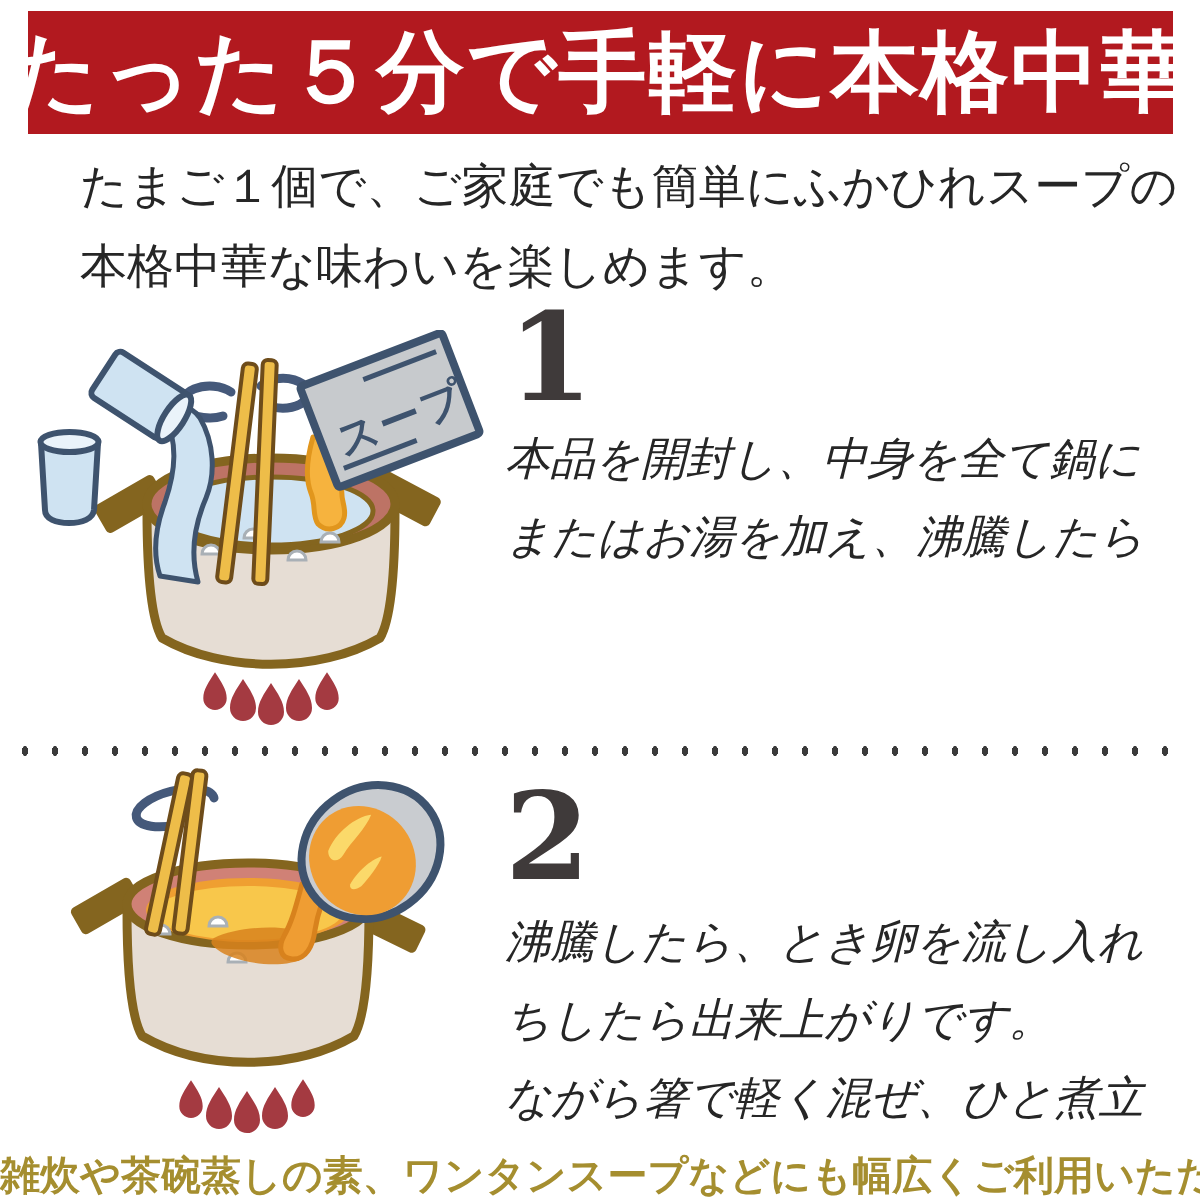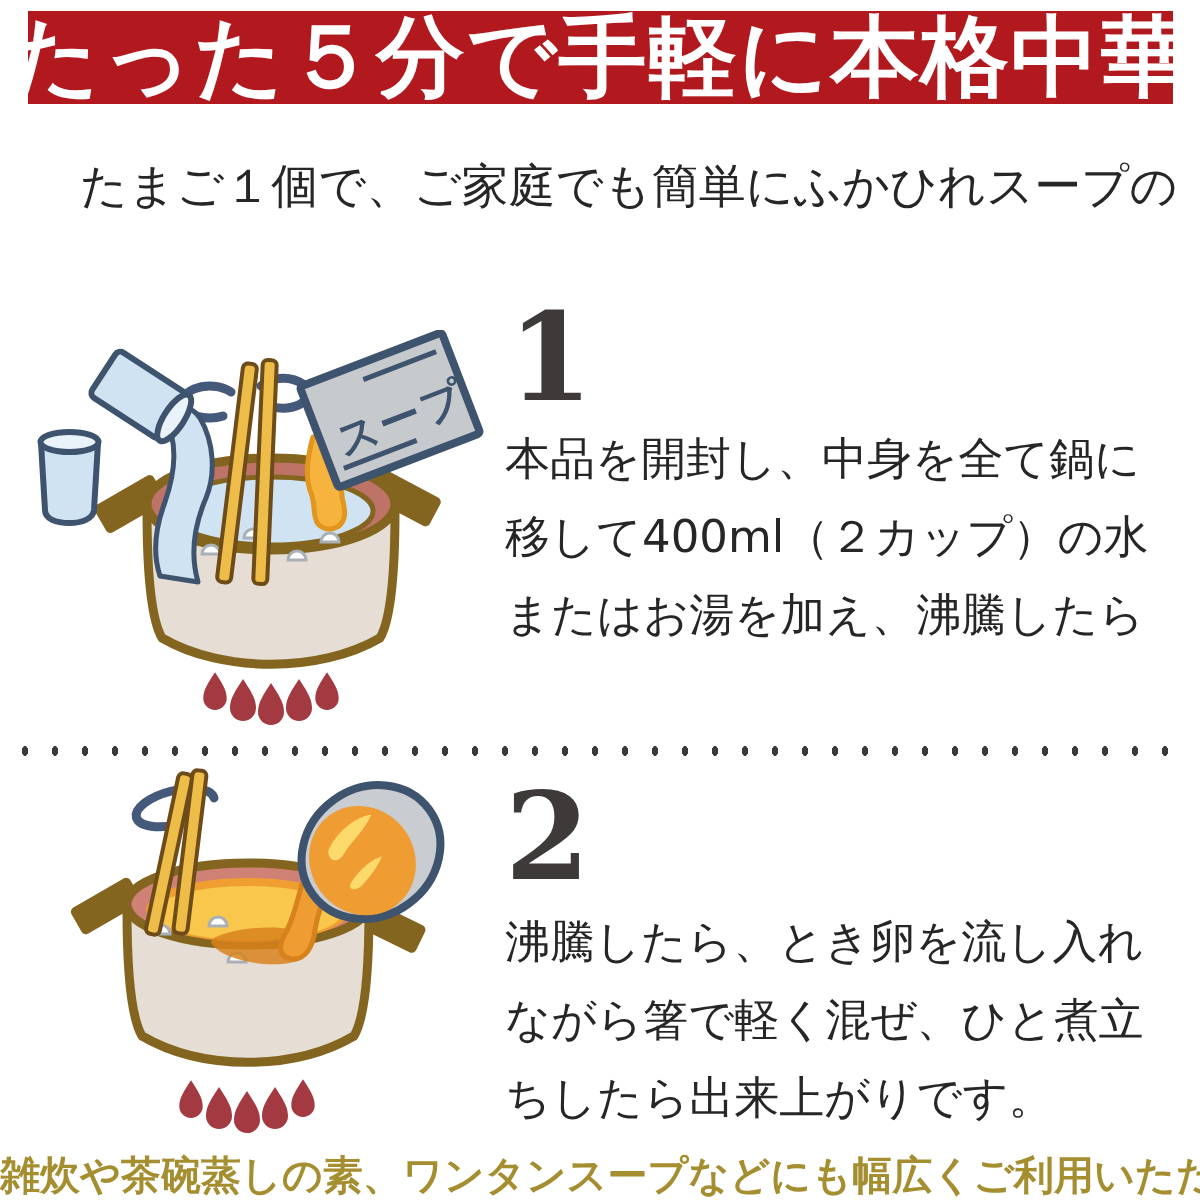--- a/index.html
+++ b/index.html
@@ -10,34 +10,34 @@
     --blue-outline:#3e536e; --chopstick-fill:#eebd49; --chopstick-outline:#6e4c1a;
     --steam-blue:#45597a; --packet-gray:#c7cacd; --soup-orange:#f6b33e;
     --soup-orange-dark:#e1961d; --soup-ring-orange:#ef9f31; --egg-yellow:#f8c74b;
     --egg-orange:#ef9d33; --egg-orange-dark:#d8821d; --egg-highlight:#fbd96a;
     --bowl-gray:#c9ccd0; --flame-red:#a43a41;
   }
   *{margin:0;padding:0;box-sizing:border-box;}
   html,body{background:#ffffff;}
   .page{position:relative;width:1200px;height:1200px;background:#ffffff;overflow:hidden;
          font-family:"DejaVu Sans","Liberation Sans",sans-serif;color:var(--body-text);}
-  .banner{position:absolute;left:28px;top:11px;width:1145px;height:93px;
+  .banner{position:absolute;left:28px;top:11px;width:1145px;height:123px;
           background:var(--banner-bg);display:flex;align-items:center;justify-content:center;text-align:right;}
   .banner-text{font-family:"DejaVu Serif","Liberation Serif",serif;font-weight:bold;
           font-size:88px;letter-spacing:2px;color:var(--banner-text);white-space:nowrap;}
   .intro{position:absolute;left:80px;top:150px;width:1075px;font-family:Liberation Mono, monospace;}
   .intro .line{font-size:47px;line-height:80px;white-space:nowrap;}
   .step-number{position:absolute;font-family:"DejaVu Serif","Liberation Serif",serif;
           font-weight:bold;font-size:122px;line-height:1;color:var(--step-number);}
   .num1{left:508px;top:296px;}
   .num2{left:505px;top:775px;}
   .step-text{position:absolute;left:505px;width:650px;}
   .text1{top:420px;}
   .text2{top:903px;}
-  .step-text .line{font-size:45px;line-height:78px;white-space:nowrap;}
+  .step-text .line{font-size:45px;line-height:78px;white-space:nowrap;font-style:italic;}
   .illus{position:absolute;}
   .illus1{left:18px;top:330px;}
   .illus2{left:18px;top:768px;}
   .divider{position:absolute;left:10px;top:740px;width:1180px;height:22px;
     background-image:radial-gradient(ellipse 5px 8px at 50% 50%,var(--divider-dot) 60%,transparent 66%);
     background-size:30px 22px;background-repeat:repeat-x;}
   .footer{position:absolute;left:0;top:1148px;width:1200px;text-align:center;}
   .footer-text{font-family:"DejaVu Serif","Liberation Serif",serif;font-weight:bold;
     font-size:40px;color:var(--footer-gold);white-space:nowrap;}
   
@@ -70,20 +70,21 @@
 <body>
 
 <div class="page">
 
   <div class="banner">
     <span class="banner-text">たった５分で手軽に本格中華</span>
   </div>
 
   <div class="intro">
     <div class="line">たまご１個で、ご家庭でも簡単にふかひれスープの</div>
+    <div class="line">本格中華な味わいを楽しめます。</div>
   </div>
 
   <svg class="illus illus1" width="470" height="400" viewBox="0 0 470 400">
     <g>
       <path class="steam" d="M213,62 a27,16 0 1 0 -8,24"></path>
       <path class="steam" d="M243,56 a25,15 0 1 1 12,21"></path>
     </g>
     <g>
       <rect class="handle" transform="translate(112,174) rotate(-30)" x="-34" y="-16" width="68" height="32" rx="5"></rect>
       <rect class="handle" transform="translate(387,168) rotate(28)" x="-34" y="-16" width="68" height="32" rx="5"></rect>
@@ -120,21 +121,20 @@
       <path class="flame" transform="translate(225,371)" d="M0,-22 C7,-11 13,-3 13,7 A13,13 0 1 1 -13,7 C-13,-3 -7,-11 0,-22 Z"></path>
       <path class="flame" transform="translate(253,375)" d="M0,-22 C7,-11 13,-3 13,7 A13,13 0 1 1 -13,7 C-13,-3 -7,-11 0,-22 Z"></path>
       <path class="flame" transform="translate(281,371)" d="M0,-22 C7,-11 13,-3 13,7 A13,13 0 1 1 -13,7 C-13,-3 -7,-11 0,-22 Z"></path>
       <path class="flame" transform="translate(309,362) scale(0.9)" d="M0,-22 C7,-11 13,-3 13,7 A13,13 0 1 1 -13,7 C-13,-3 -7,-11 0,-22 Z"></path>
     </g>
   </svg>
 
   <div class="step-number num1">1</div>
   <div class="step-text text1">
     <div class="line">本品を開封し、中身を全て鍋に</div>
-    <div class="line">移して400ml（２カップ）の水</div>
     <div class="line">またはお湯を加え、沸騰したら</div>
   </div>
 
   <div class="divider"></div>
 
   <svg class="illus illus2" width="470" height="380" viewBox="0 0 470 380">
     <path class="steam" d="M196,30 a40,17 -14 1 0 -34,26"></path>
     <g>
       <rect class="handle" transform="translate(88,138) rotate(-30)" x="-34" y="-15" width="68" height="30" rx="5"></rect>
       <rect class="handle" transform="translate(372,158) rotate(26)" x="-34" y="-15" width="68" height="30" rx="5"></rect>
@@ -163,21 +163,21 @@
       <path class="flame" transform="translate(201,341)" d="M0,-22 C7,-11 13,-3 13,7 A13,13 0 1 1 -13,7 C-13,-3 -7,-11 0,-22 Z"></path>
       <path class="flame" transform="translate(229,345)" d="M0,-22 C7,-11 13,-3 13,7 A13,13 0 1 1 -13,7 C-13,-3 -7,-11 0,-22 Z"></path>
       <path class="flame" transform="translate(257,341)" d="M0,-22 C7,-11 13,-3 13,7 A13,13 0 1 1 -13,7 C-13,-3 -7,-11 0,-22 Z"></path>
       <path class="flame" transform="translate(285,331) scale(0.9)" d="M0,-22 C7,-11 13,-3 13,7 A13,13 0 1 1 -13,7 C-13,-3 -7,-11 0,-22 Z"></path>
     </g>
   </svg>
 
   <div class="step-number num2">2</div>
   <div class="step-text text2">
     <div class="line">沸騰したら、とき卵を流し入れ</div>
+    <div class="line">ちしたら出来上がりです。</div>
     <div class="line">ながら箸で軽く混ぜ、ひと煮立</div>
-    <div class="line">ちしたら出来上がりです。</div>
   </div>
 
   <div class="footer">
     <span class="footer-text">雑炊や茶碗蒸しの素、ワンタンスープなどにも幅広くご利用いただけます。</span>
   </div>
 
 </div>
 
 </body></html>

